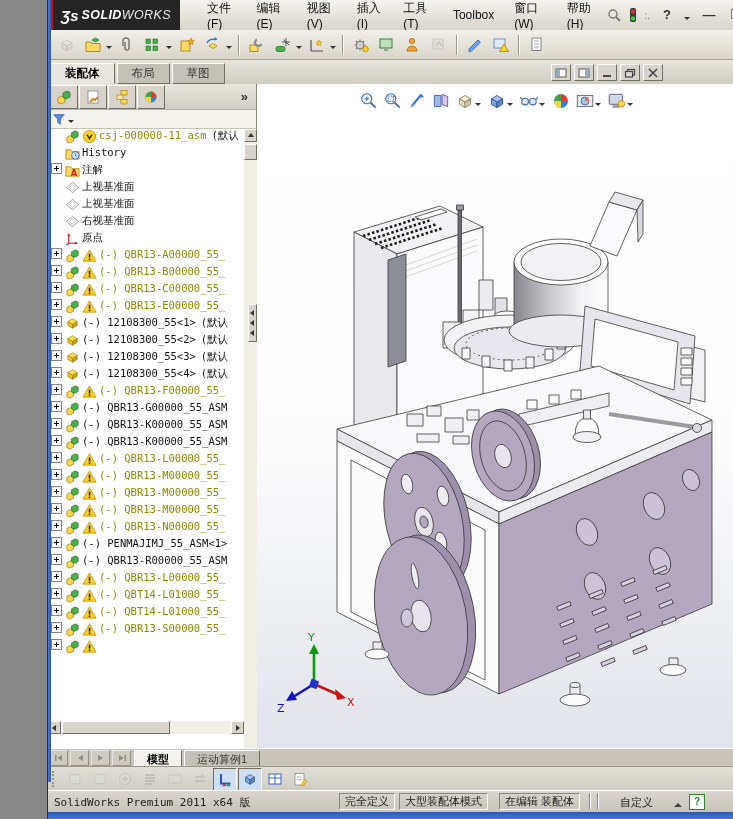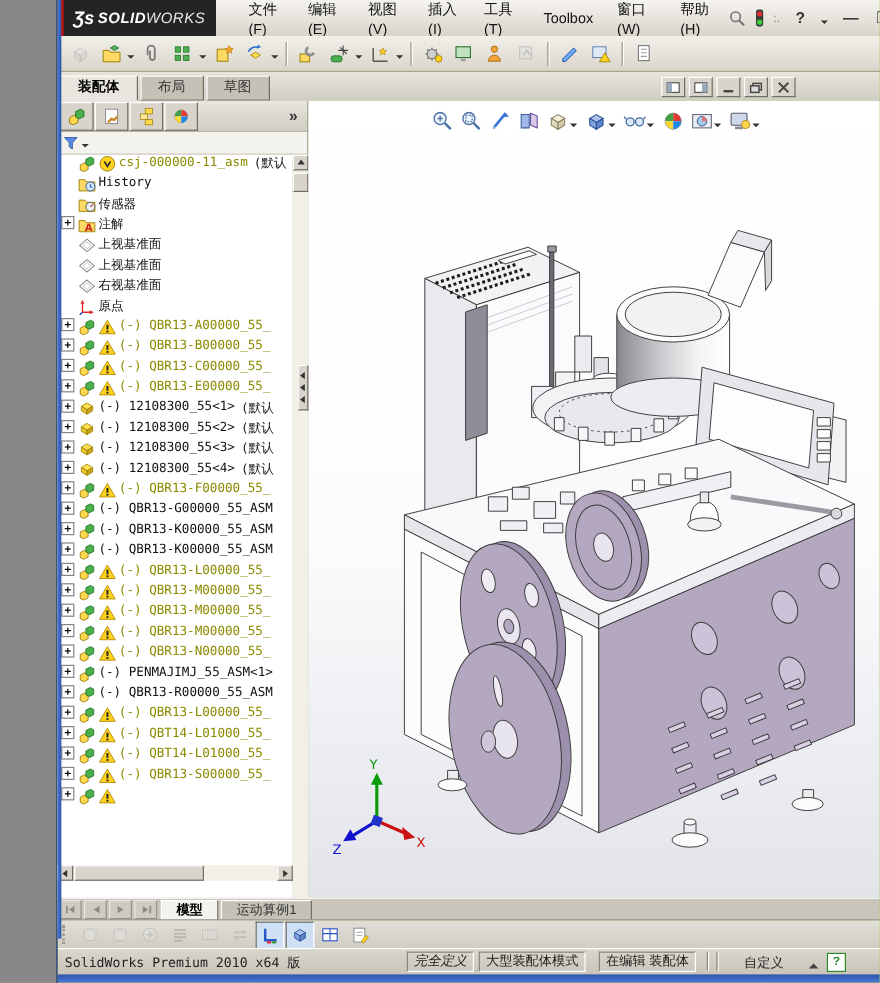--- a/index.html
+++ b/index.html
@@ -631,29 +631,20 @@
         <div class="trow">
     <span class="texp hid"></span>
     <svg class="tic">
             <use href="#i-hist"></use>
           </svg>
 
     <span class="tlab">History</span>
 
   </div>
         <div class="trow">
-    <span class="texp hid"></span>
-    <svg class="tic">
-            <use href="#i-sensor"></use>
-          </svg>
-
-    <span class="tlab">传感器</span>
-
-  </div>
-        <div class="trow">
     <span class="texp"></span>
     <svg class="tic">
             <use href="#i-note"></use>
           </svg>
 
     <span class="tlab">注解</span>
 
   </div>
         <div class="trow">
     <span class="texp hid"></span>
@@ -1297,22 +1288,22 @@
         </span>
         <span class="mbtn">
           <svg>
             <use href="#m-note"></use>
           </svg>
         </span>
       </span>
   </div>
 
   <div id="statusbar">
-    <span id="sb-product">SolidWorks Premium 2010 x64 版</span>
-    <span id="sb-boxes"><span class="sbbox" style="left: 291px; font-style: italic;">完全定义</span><span class="sbbox" style="left: 351px;">大型装配体模式</span><span class="sbbox" style="left: 451px;">在编辑 装配体</span></span>
+    <span id="sb-product">SolidWorks Premium 2011 x64 版</span>
+    <span id="sb-boxes"><span class="sbbox" style="left: 291px;">完全定义</span><span class="sbbox" style="left: 351px;">大型装配体模式</span><span class="sbbox" style="left: 451px;">在编辑 装配体</span></span>
     <span id="sb-sep1"></span>
     <span id="sb-sep2"></span>
     <span id="sb-custom">自定义</span>
     <span id="sb-cardd"></span>
     <span id="sb-help">?</span>
     <svg id="sb-tag">
         <use href="#g-tag"></use>
       </svg>
   </div>
 

